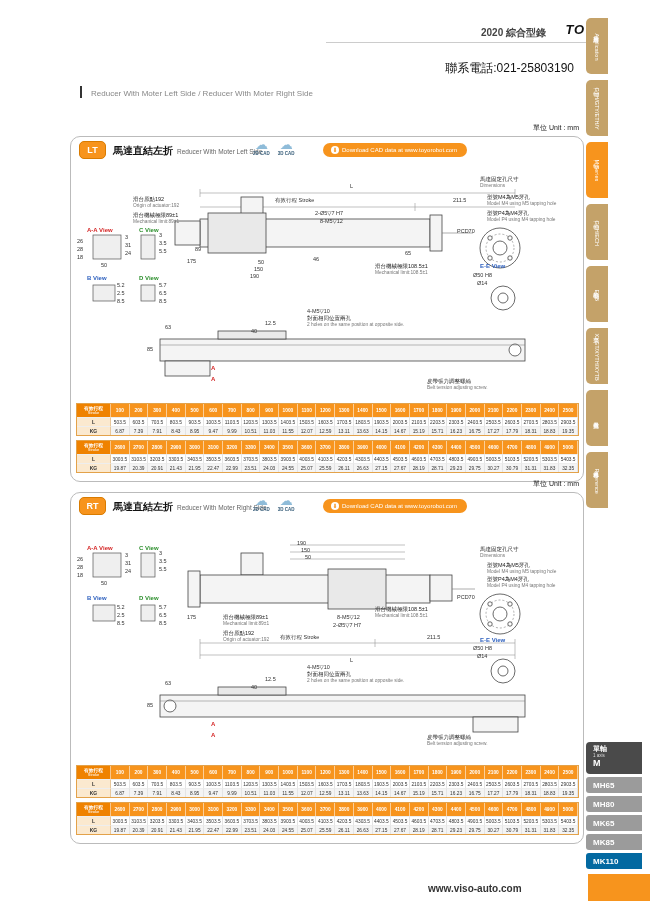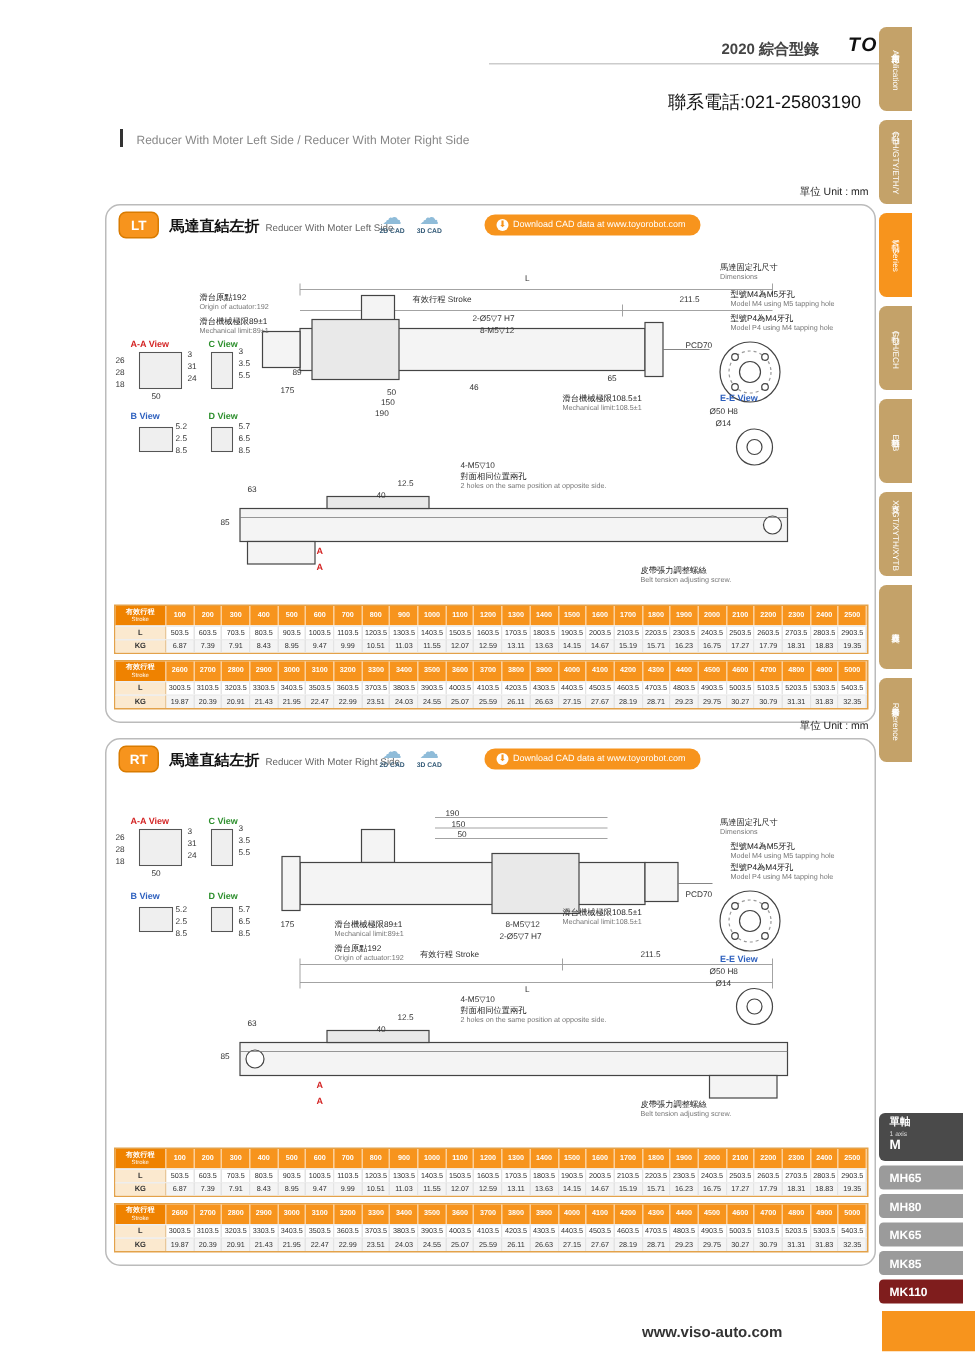--- a/index.html
+++ b/index.html
@@ -57,21 +57,21 @@
   
   .side-tab{position:absolute;left:586px;width:22px;height:56px;background:#C4A269;color:#fff;border-radius:5px 0 0 5px;writing-mode:vertical-rl;font-size:5.5px;display:flex;align-items:center;justify-content:center;text-align:center;cursor:pointer;}
   .side-tab.active{background:#F7941D;}
 
   
   #axis-head{position:absolute;left:586px;top:742px;width:56px;height:32px;background:#4a4a4a;color:#fff;border-radius:4px 0 0 4px;padding:3px 0 0 7px;line-height:1.15;}
   #axis-head .zh{font-size:7px;font-weight:bold;}
   #axis-head .en{font-size:4.5px;color:#ddd;}
   #axis-head .m{font-size:9px;font-weight:bold;}
   .axis-item{position:relative;width:56px;height:16px;background:#9b9b9b;color:#fff;font-size:8px;font-weight:bold;border-radius:3px 0 0 3px;margin-bottom:3px;display:flex;align-items:center;padding-left:7px;cursor:pointer;}
-  .axis-item.active{background:#7f1d1d;}
+  .axis-item.active{background:#0369a1;}
   #axis-items{position:absolute;left:586px;top:777px;}
 
   .footer-url{position:absolute;left:428px;top:883px;font-size:10px;font-weight:bold;color:#333;}
   .corner-block{position:absolute;left:588px;top:874px;width:62px;height:27px;background:#F7941D;}
 </style>
 </head>
 <body>
 
 <div class="hdr-cat">2020 綜合型錄</div>
 <div class="hdr-logo">TOYO</div>

